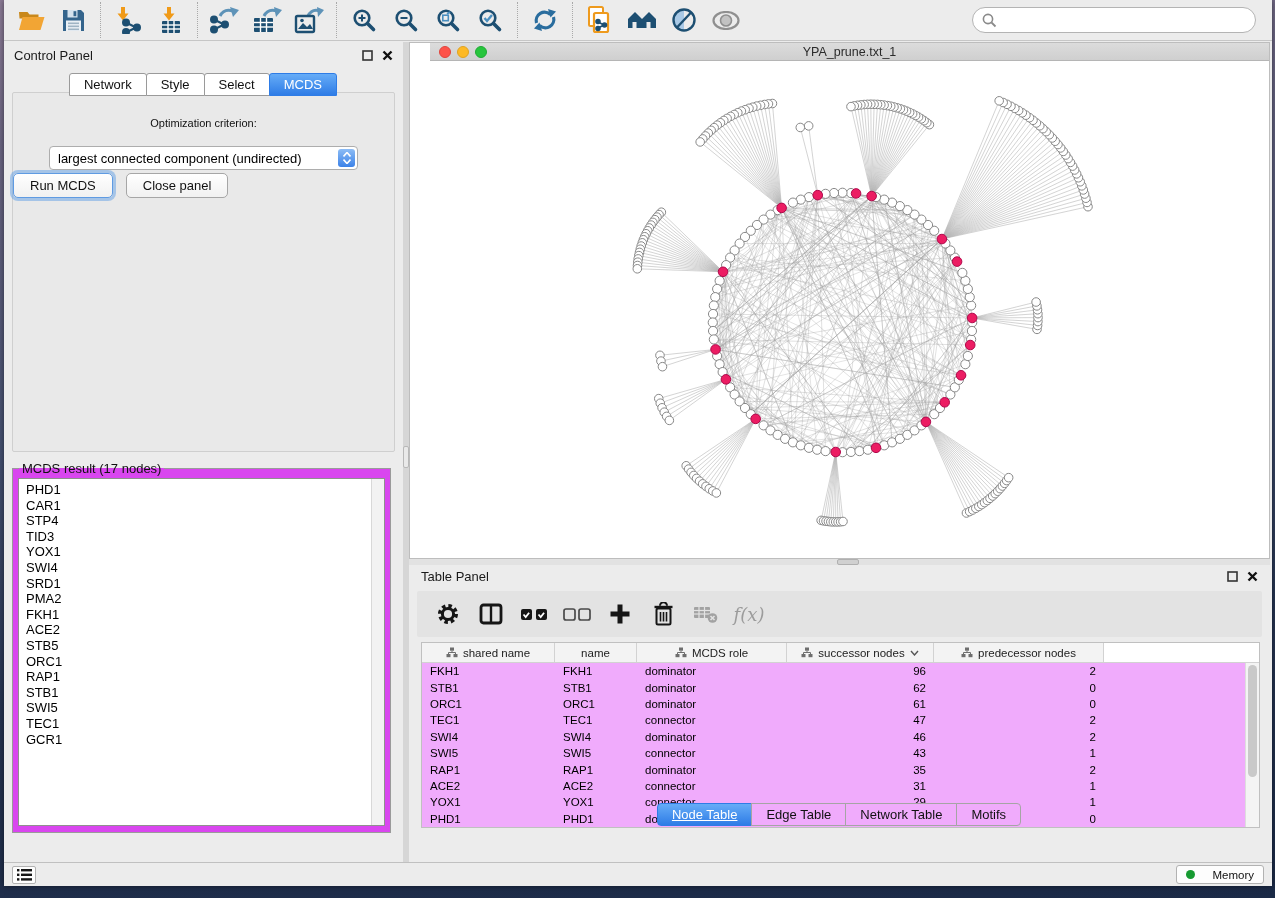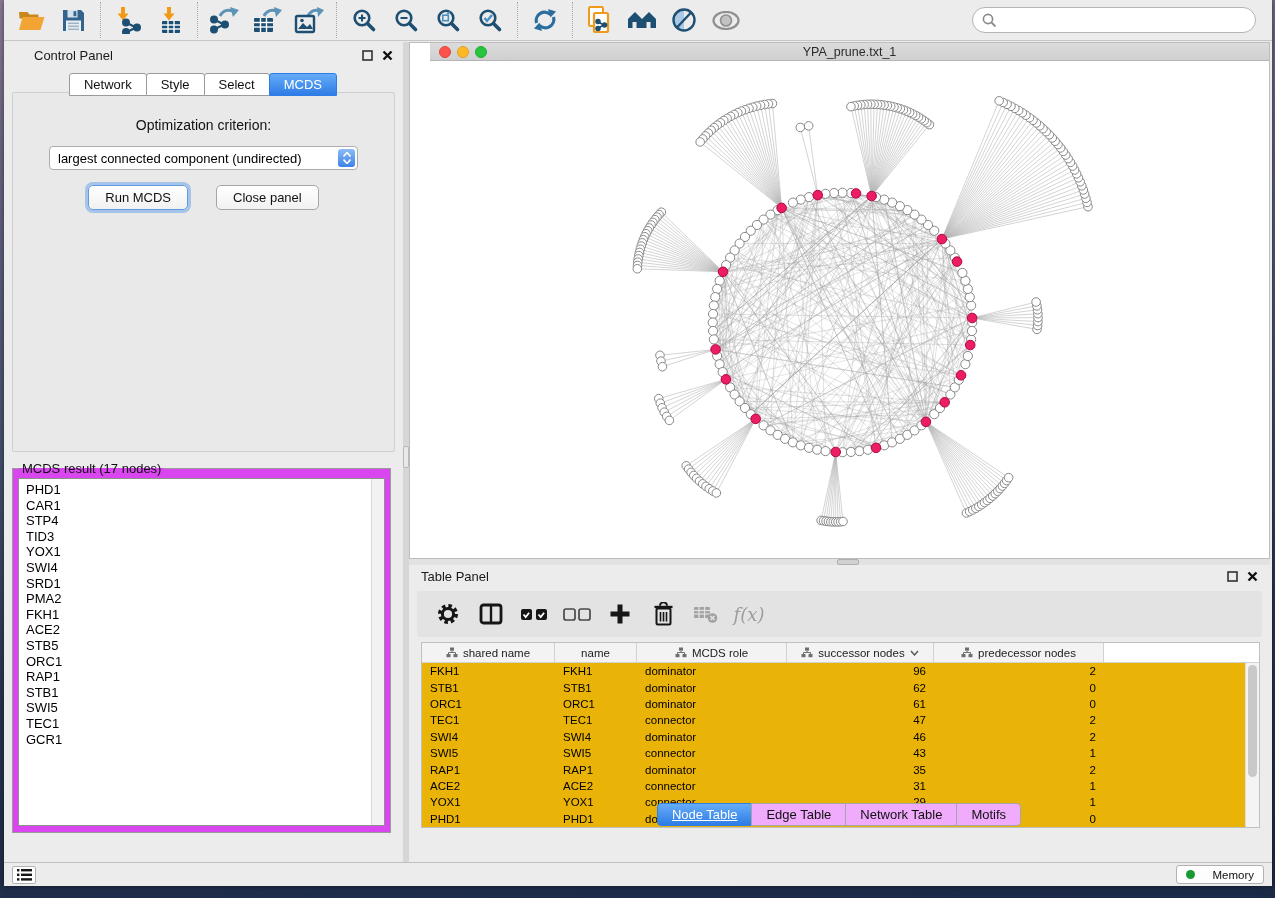--- a/index.html
+++ b/index.html
@@ -14,31 +14,31 @@
 
   
   .toolbar { position:absolute; top:0; left:0; right:0; height:41px; background:#ececec; border-bottom:1px solid #c6c6c6; display:flex; align-items:center; padding:0 6px; }
   .tbtn { width:42px; height:34px; border:none; background:transparent; display:flex; align-items:center; justify-content:center; cursor:pointer; }
   .tsep { width:1px; height:36px; border-left:1px dotted #a9a9a9; margin:0 6px; }
   .search { margin-left:auto; margin-right:10px; width:284px; height:26px; background:#fff; border:1px solid #b4b4b4; border-radius:13px; display:flex; align-items:center; padding:0 9px; }
   .search input { border:none; outline:none; flex:1; font-size:12px; background:transparent; font-family:"Liberation Sans",sans-serif; }
 
   
   .control-panel { position:absolute; left:0; top:42px; width:399px; bottom:24px; background:#ececec; }
-  .cp-titlebar { height:26px; display:flex; align-items:center; padding:8px 10px;margin-left:20px; }
+  .cp-titlebar { height:26px; display:flex; align-items:center; padding:8px 10px; }
   .cp-title { font-size:13px; color:#1a1a1a; }
   .wbtns { margin-left:auto; display:flex; gap:9px; align-items:center; }
   .cp-tabs { position:absolute; top:31px; left:0; right:0; display:flex; justify-content:center; z-index:2; }
   .cp-tab { border:1px solid #9a9a9a; border-bottom:1px solid #9a9a9a; background:#fff; font-size:13px; padding:3px 14px; margin-left:-1px; cursor:pointer; border-radius:3px 3px 0 0; color:#111; }
   .cp-tab.active { background:linear-gradient(#66acf7,#2e7ce6); color:#fff; border-color:#2e7ce6; }
   .cp-inner { position:absolute; top:50px; left:8px; right:8px; height:360px; background:#e9e9e9; border:1px solid #cfcfcf; border-radius:2px; }
-  .opt-label { text-align:center; margin-top:24px; font-size:14px; color:#111; }
+  .opt-label { text-align:center; margin-top:24px; font-size:11px; color:#111; }
   .cselect { position:absolute; top:53px; left:36px; right:36px; height:24px; background:#fff; border:1px solid #adadad; border-radius:4px; display:flex; align-items:center; font-size:13px; padding-left:8px; cursor:pointer; }
   .stepper { position:absolute; right:2px; top:2px; bottom:2px; width:17px; border-radius:3px; background:linear-gradient(#8cbcf5,#3c82e8); display:flex; flex-direction:column; align-items:center; justify-content:center; gap:2px; }
-  .btn-row { position:absolute; top:92px; left:0; right:0; display:flex; justify-content:center; gap:28px; }
+  .btn-row { position:absolute; top:80px; left:0; right:0; display:flex; gap:13px; }
   .btn { height:25px; padding:0 16px; font-size:13px; background:linear-gradient(#ffffff,#f1f1f1); border:1px solid #a6a6a6; border-radius:5px; cursor:pointer; color:#111; font-family:"Liberation Sans",sans-serif; }
   .btn.focusring { border-color:#5f9be2; box-shadow:0 0 0 3px rgba(110,165,230,.55); }
   .mcds-result { position:absolute; top:419px; left:8px; right:12px; height:372px; border:1px solid #9a9a9a; background:#d946ef; }
   .mcds-result legend { font-size:13px; margin-left:6px; padding:0 3px; color:#111; }
   .mcds-listwrap { position:absolute; left:5px; right:5px; top:2px; bottom:6px; background:#fff; border:1px solid #8f8f8f; overflow:hidden; }
   .mcds-list { position:absolute; inset:0 14px 0 0; padding:3px 0 0 7px; }
   .mcds-item { font-size:13px; line-height:15.6px; color:#000; cursor:default; }
   .mcds-scroll { position:absolute; top:0; bottom:0; right:0; width:13px; background:#f2f2f2; border-left:1px solid #d8d8d8; }
 
   
@@ -59,21 +59,21 @@
   .net-canvas svg { width:100%; height:100%; display:block; }
 
   
   .table-panel { position:absolute; left:405px; right:2px; top:565px; bottom:24px; background:#ececec; }
   .tp-titlebar { height:22px; display:flex; align-items:center; padding:0 12px; }
   .tp-title { font-size:13px; color:#1a1a1a; }
   .tp-toolbar { position:absolute; top:26px; left:8px; right:8px; height:46px; background:#e3e3e3; border-radius:2px; display:flex; align-items:center; gap:9px; padding-left:14px; }
   .ttbtn { width:34px; height:34px; border:none; background:transparent; display:flex; align-items:center; justify-content:center; cursor:pointer; }
   .ttbtn.disabled { cursor:default; }
   .fx { font-family:"DejaVu Serif", serif; font-style:italic; font-size:18px; color:#9c9c9c; }
-  .tbl-wrap { position:absolute; top:77px; left:12px; right:10px; height:186px; background:#eab308; border:1px solid #c0c0c0; }
+  .tbl-wrap { position:absolute; top:77px; left:12px; right:10px; height:186px; background:#f0abfc; border:1px solid #c0c0c0; }
   .tbl-head { display:flex; height:20px; }
   .th { background:#f3f3f3; border-right:1px solid #d2d2d2; border-bottom:1px solid #d2d2d2; display:flex; align-items:center; justify-content:center; gap:5px; font-size:11.5px; color:#222; cursor:pointer; }
   .tbl-body { position:absolute; top:20px; left:0; right:14px; bottom:0; overflow:hidden; }
   .tr { display:flex; height:16.4px; align-items:center; cursor:default; }
   .td { font-size:11.5px; color:#000; padding:0 8px; white-space:nowrap; }
   .td.num { text-align:right; }
   .tbl-scroll { position:absolute; top:20px; right:0; bottom:0; width:14px; background:#f4f4f4; border-left:1px solid #ddd; }
   .tbl-thumb { position:absolute; top:2px; left:2px; right:2px; height:112px; background:#c9c9c9; border-radius:5px; }
   .tp-tabs { position:absolute; bottom:36px; left:0; right:0; display:flex; justify-content:center; }
   .tp-tab { border:1px solid #a5a5a5; background:#f0abfc; font-size:13px; padding:3px 14px; margin-left:-1px; cursor:pointer; color:#111; }

